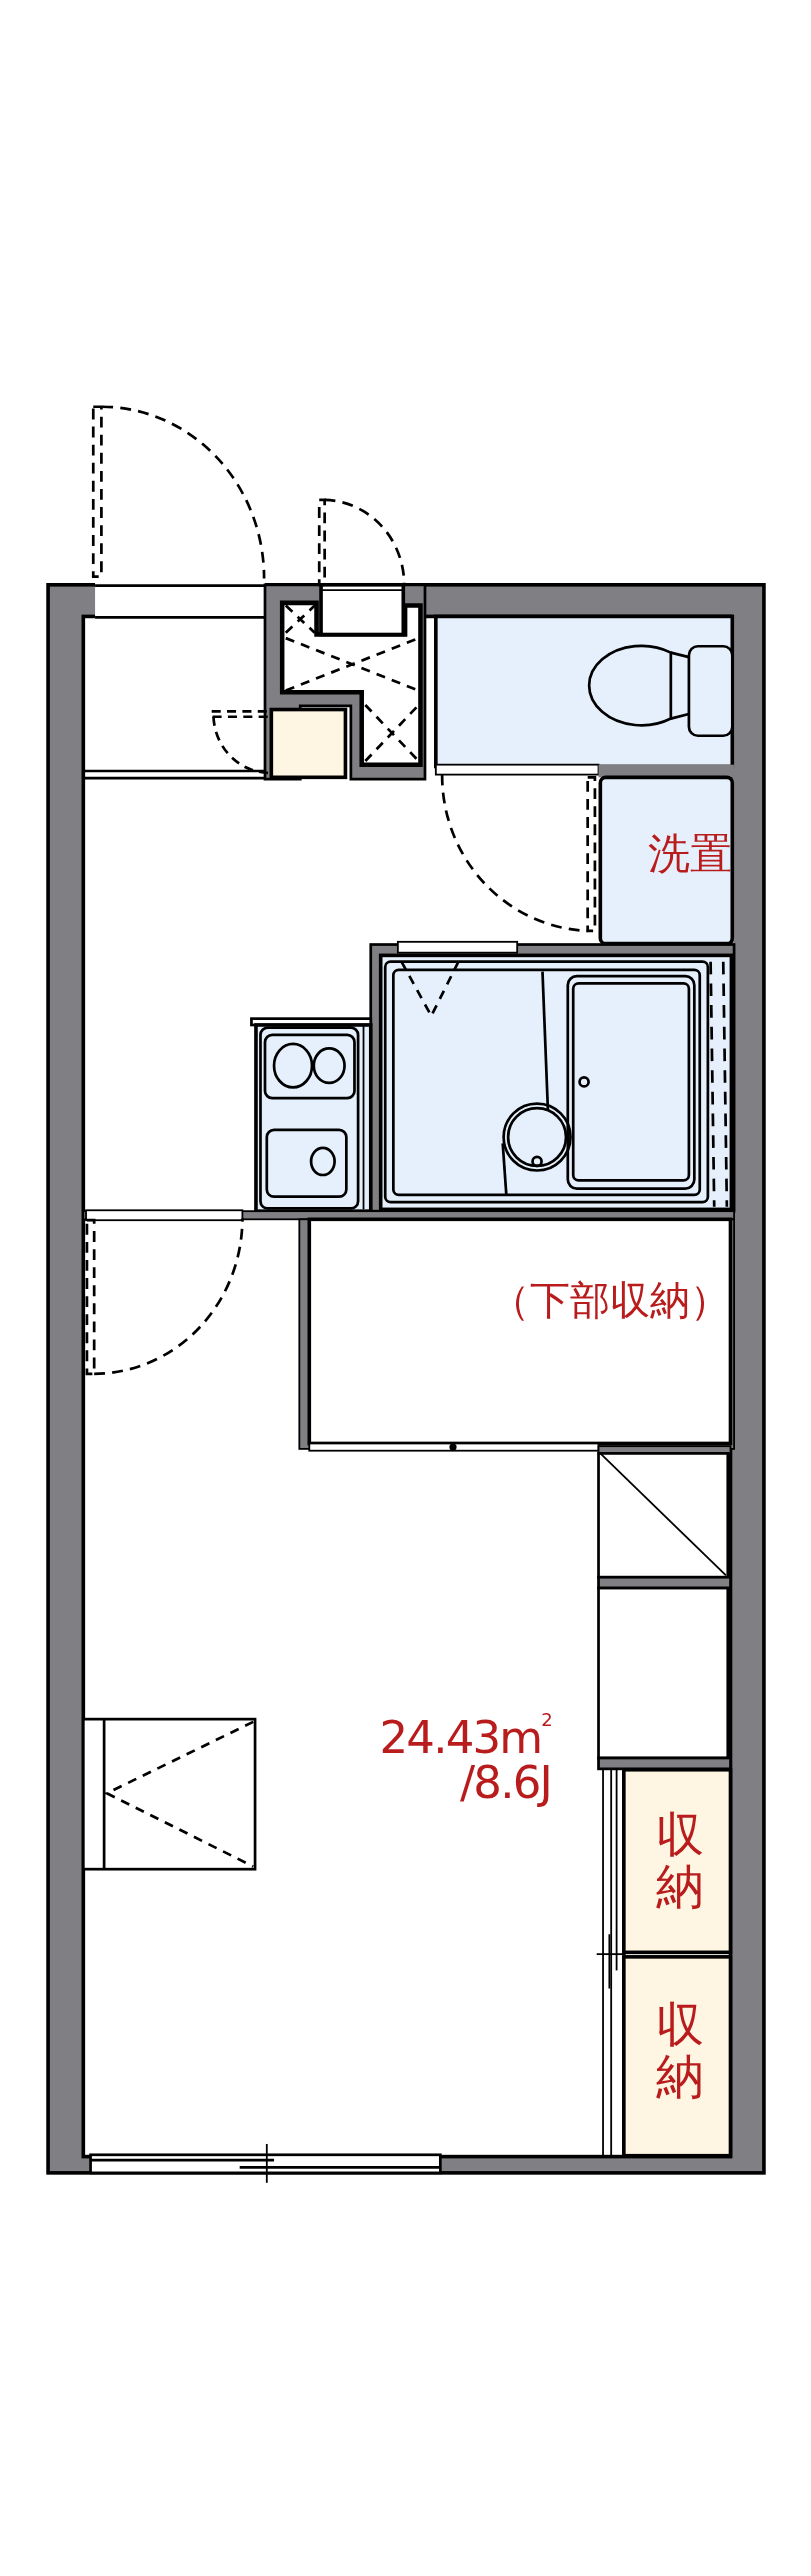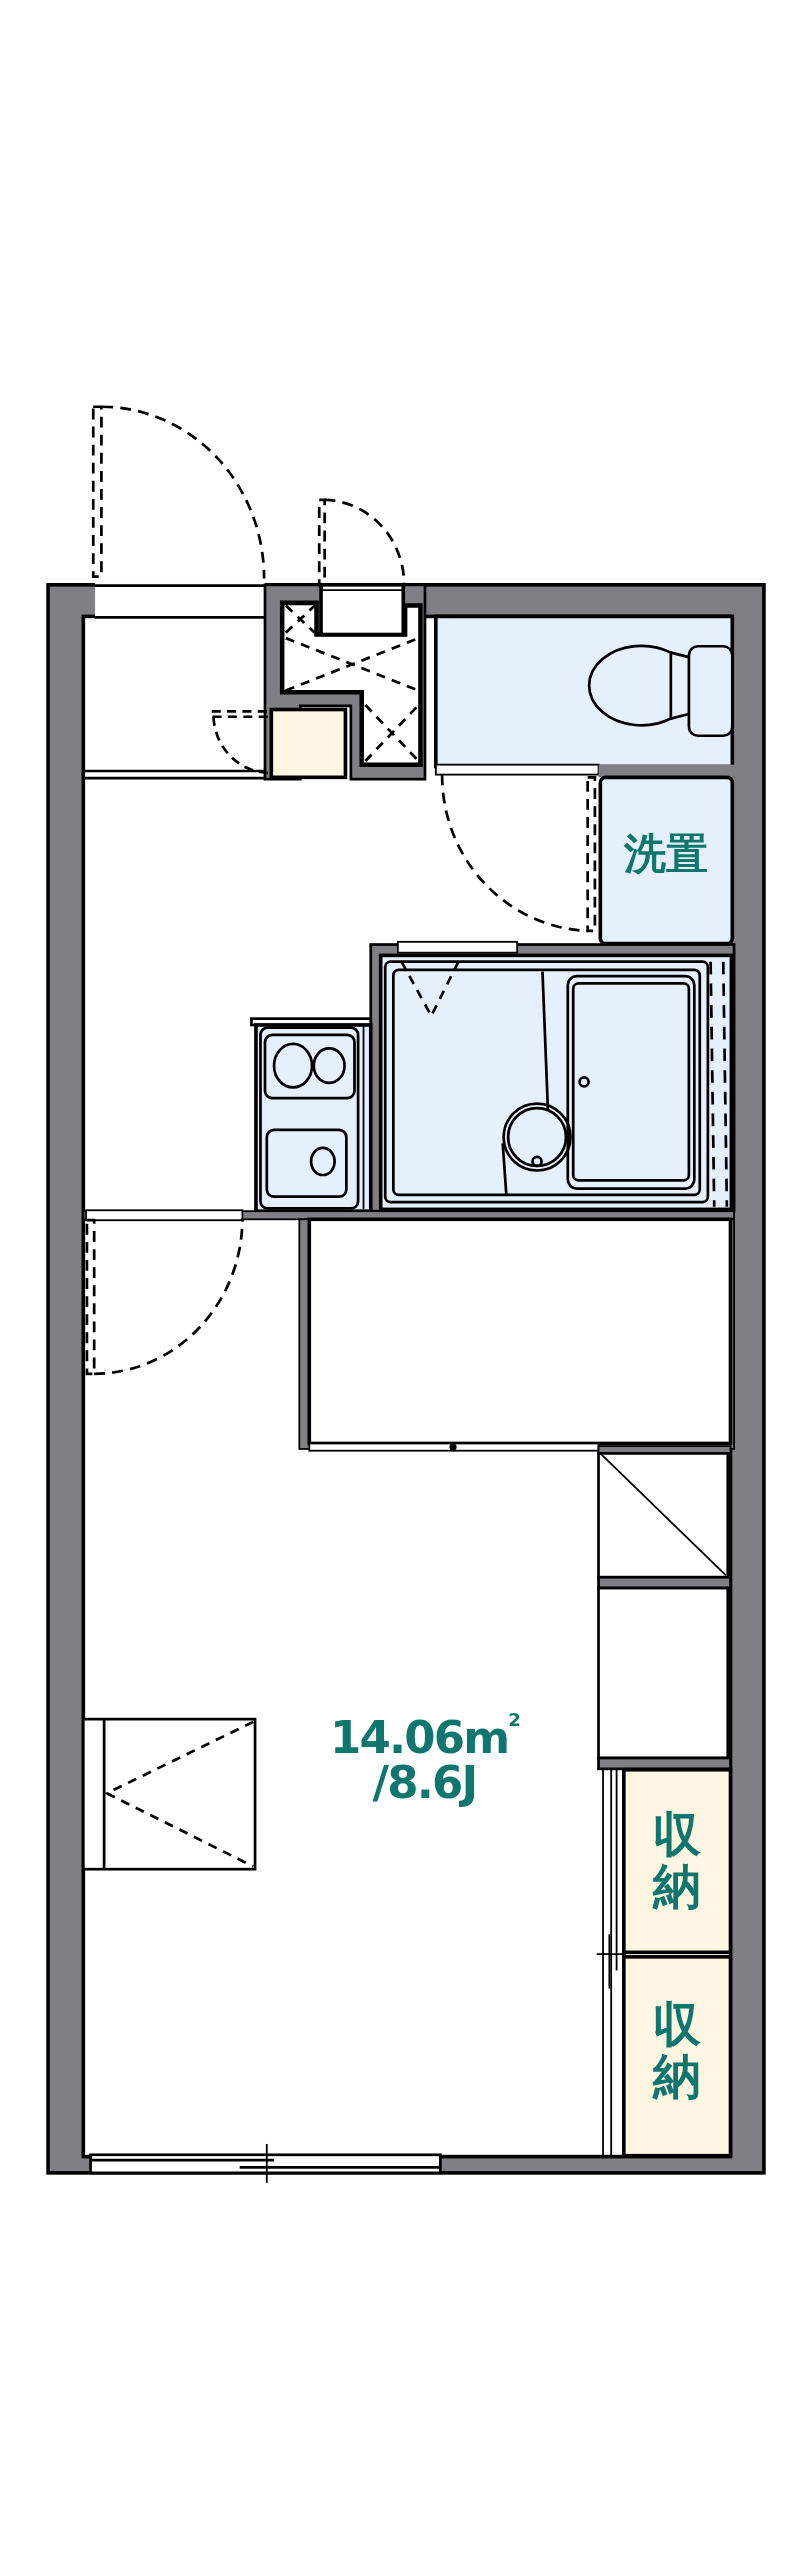--- a/index.html
+++ b/index.html
@@ -1,18 +1,18 @@
 <!DOCTYPE html>
 <html style="font-size:14.5px"><head>
 <meta charset="utf-8">
 <style>
   html, body { margin: 0; padding: 0; background: #ffffff; }
   body { width: 812px; height: 2576px; position: relative; overflow: hidden; }
   #plan { position: absolute; left: 0; top: 0; width: 812px; height: 2576px; }
-  .lbl { position: absolute; font-family: "DejaVu Sans", "Liberation Sans", sans-serif; color: #0f766e; text-align: center; white-space: nowrap; line-height: 1; font-weight: bold; }
+  .lbl { position: absolute; font-family: "DejaVu Sans", "Liberation Sans", sans-serif; color: #b91c1c; text-align: right; white-space: nowrap; line-height: 1; }
   .room-lbl { font-size: 42px; }
   .bed-lbl { font-size: 40px; line-height: 52px; }
   .main-name { font-size: 65px; }
   .main-area { font-size: 45px; letter-spacing: -1.8px; }
   .main-area sup { font-size: 18px; vertical-align: 27px; }
   .storage-lbl { font-size: 48px; line-height: 52px; width: 54px; white-space: normal; }
 </style>
 </head>
 <body>
 
@@ -181,24 +181,25 @@
     <rect x="100" y="2384" width="387" height="20" fill="#fff" stroke="#000" stroke-width="3"></rect>
     <line x1="100" y1="2390" x2="303" y2="2390" stroke="#000" stroke-width="3"></line>
     <line x1="265" y1="2398" x2="487" y2="2398" stroke="#000" stroke-width="3"></line>
     <line x1="295" y1="2372" x2="295" y2="2415" stroke="#000" stroke-width="2"></line>
   </g>
 </svg>
 
 <div class="lbl room-lbl" style="left:600px; top:833px; width:132px;">洗置</div>
 
 <div class="lbl bed-lbl" style="left:309px; top:1274px; width:421px;">
+  <div>（下部収納）</div>
 </div>
 
 <div class="lbl" style="left:298px; top:1704px; width:253px;">
   <div class="main-area" style="margin-top:7.2px;">
-    <span>14.06m</span><sup>2</sup>
+    <span>24.43m</span><sup>2</sup>
   </div>
   <div class="main-area" style="margin-top:0;">/8.6J</div>
 </div>
 
 <div class="lbl storage-lbl" style="left:650px; top:1808px;">収納</div>
 <div class="lbl storage-lbl" style="left:650px; top:1998px;">収納</div>
 
 
 </body></html>

